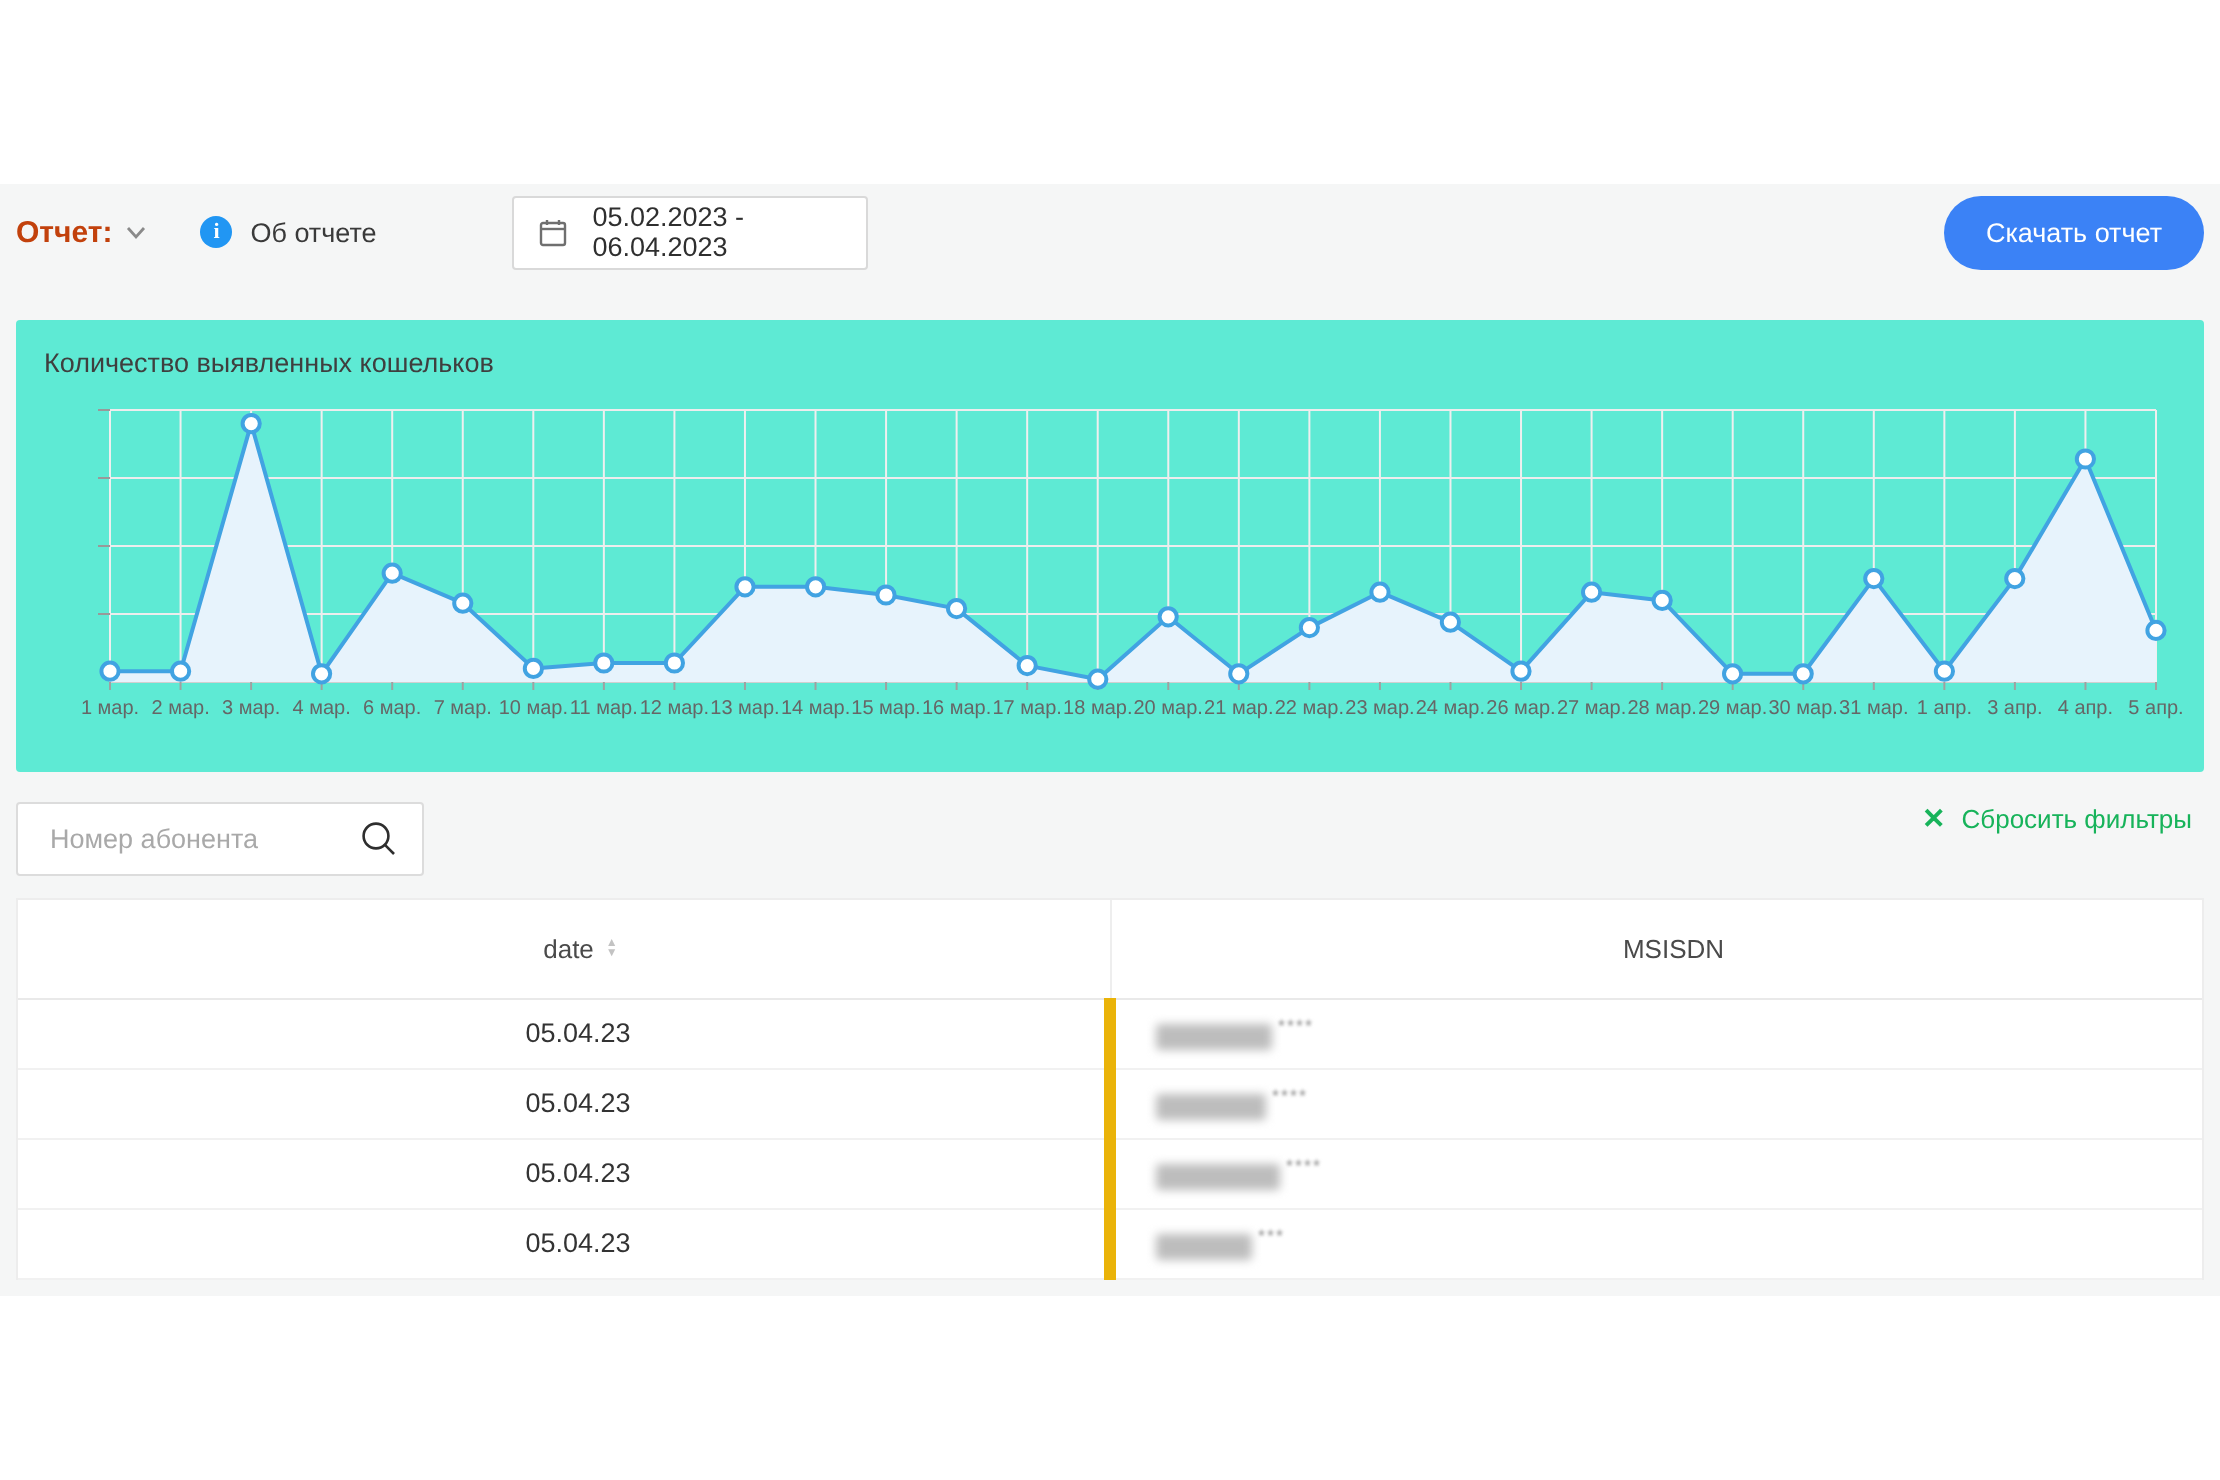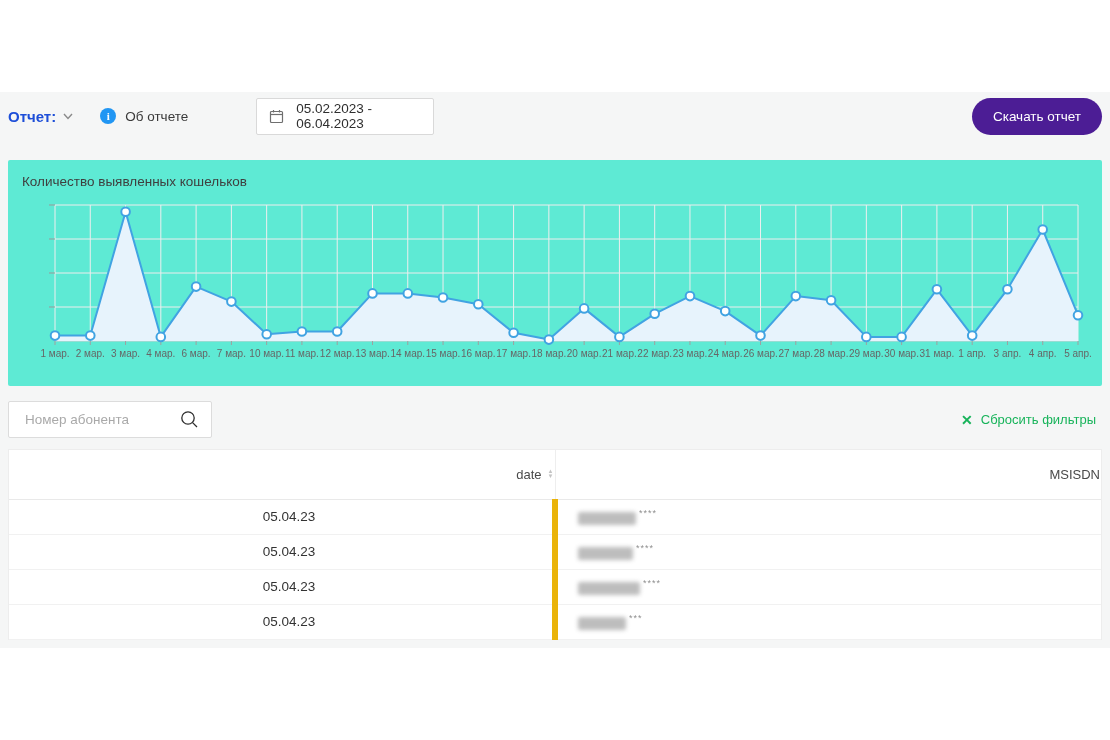--- a/index.html
+++ b/index.html
@@ -5,57 +5,57 @@
   * { box-sizing: border-box; }
   html,body { margin:0; padding:0; background:#fff; }
   body { font-family:"Liberation Sans", sans-serif; }
   .viewport { width:1110px; height:740px; background:#fff; overflow:hidden; position:relative; }
   .top-white { height:92px; background:#ffffff; }
   .content { background:#f5f6f6; padding:0 8px 8px 8px; }
 
   
   .toolbar { height:48px; display:flex; align-items:center; }
   .report-group { display:flex; align-items:center; cursor:default; }
-  .report-label { font-size:15px; font-weight:700; color:#1d4ed8; }
+  .report-label { font-size:15px; font-weight:700; color:#c2410c; }
   .report-value { font-size:15px; font-weight:700; color:#17b35a; margin-left:7px; cursor:pointer; }
   .chevron { margin-left:6px; display:inline-flex; }
   .about { display:flex; align-items:center; margin-left:26px; cursor:pointer; }
   .info-icon { width:16px; height:16px; border-radius:50%; background:#2196f3; color:#fff;
                font-size:11px; font-weight:700; display:flex; align-items:center; justify-content:center;
                font-family:"Liberation Serif", serif; }
   .about-label { margin-left:9px; font-size:13.5px; color:#3a3a3a; }
   .datebox { margin-left:68px; width:178px; height:37px; background:#fff; border:1px solid #d9d9d9;
              border-radius:2px; display:flex; align-items:center; padding:0 12px; cursor:pointer; }
   .datebox .cal { display:inline-flex; }
   .datebox .range { margin-left:12px; font-size:13.5px; color:#2f2f2f; }
   .download-btn { margin-left:auto; height:37px; padding:0 21px; border:none; border-radius:18.5px;
-                  background:#4c1d95; color:#fff; font-size:13.5px; cursor:pointer;
+                  background:#3b82f6; color:#fff; font-size:13.5px; cursor:pointer;
                   font-family:"Liberation Sans", sans-serif; }
 
   
   .chart-card { margin-top:20px; background:#5eead4; border-radius:2px; height:226px; padding-top:14px; }
   .chart-title { margin-left:14px; font-size:13.5px; color:#3f3f3f; }
   .chart-svg-wrap { margin-top:8px; }
 
   
-  .filter-row { margin-top:15px; display:flex; align-items:center; justify-content:space-between;gap:23px; }
+  .filter-row { margin-top:15px; display:flex; align-items:flex-start; justify-content:space-between;gap:23px; }
   .search-box { width:204px; height:37px; background:#fff; border:1px solid #dcdcdc; border-radius:2px;
                 display:flex; align-items:center; padding:0 11px 0 14px; }
   .search-box input { flex:1; border:none; outline:none; font-size:13.5px; color:#333; background:transparent;
                       font-family:"Liberation Sans", sans-serif; min-width:0; }
   .search-box input::placeholder { color:#a9a9a9; }
   .search-icon { display:inline-flex; cursor:pointer; }
   .reset-filters { display:flex; align-items:center; margin-right:6px; cursor:pointer; }
   .reset-x { color:#17b35a; font-size:14px; font-weight:700; }
   .reset-label { margin-left:8px; color:#17b35a; font-size:13px; }
 
   
   .table-card { margin-top:11px; background:#fff; border:1px solid #ededed; border-bottom:none; }
   table { width:100%; border-collapse:collapse; table-layout:fixed; }
-  th { height:49px; text-align:right; padding-left:18px; font-weight:400; font-size:13px; color:#4a4a4a;
+  th { height:49px; text-align:center; padding-left:18px; font-weight:400; font-size:13px; color:#4a4a4a;
        border-bottom:1px solid #e9e9e9; }
   th:first-child { width:50%; border-right:1px solid #eeeeee; }
   th:last-child { }
   td { height:35px; padding-left:18px; font-size:13.5px; color:#333; border-bottom:1px solid #f1f1f1; }
   td:first-child { border-right:6px solid #eab308;text-align:center; }
   td:last-child { padding-left:20px; }
   .sort-icon { display:inline-block; vertical-align:1px; margin-left:6px; line-height:0; }
   .sort-icon span { display:block; font-size:6px; color:#c3c3c3; line-height:5px; }
   .blob { display:inline-block; height:13px; background:#bdbdbd; border-radius:2px;
           filter:blur(2.3px); vertical-align:middle; }

